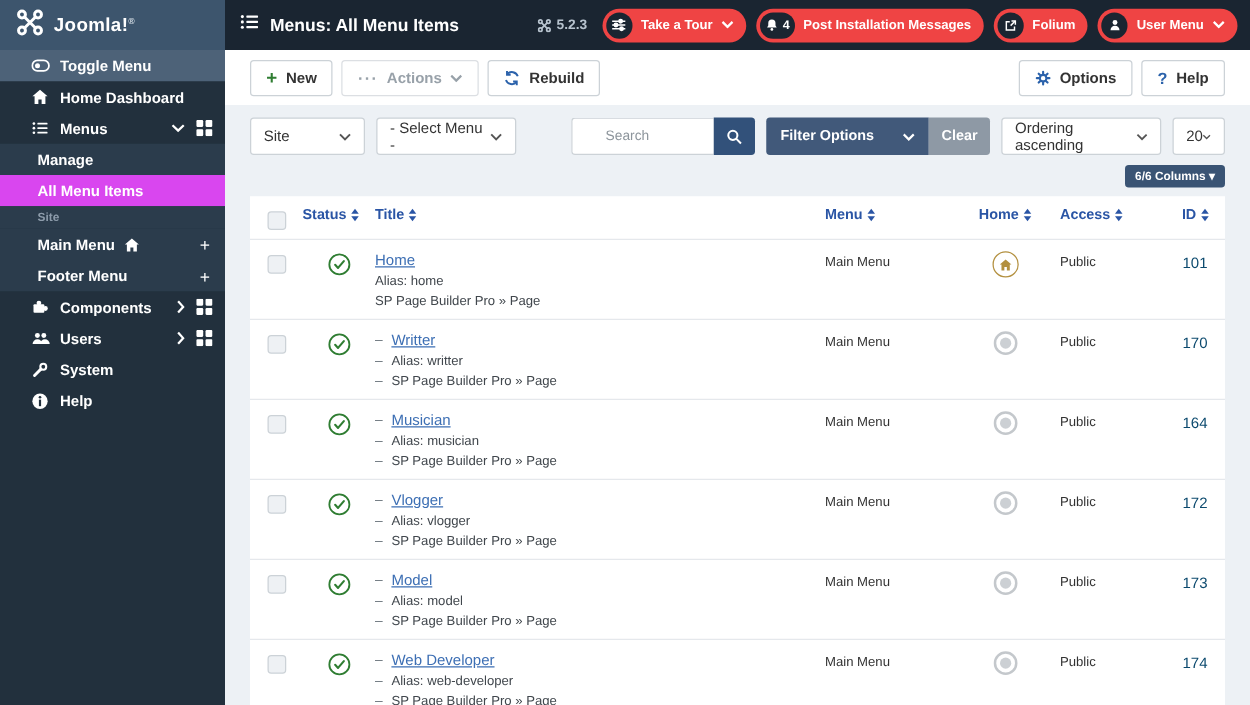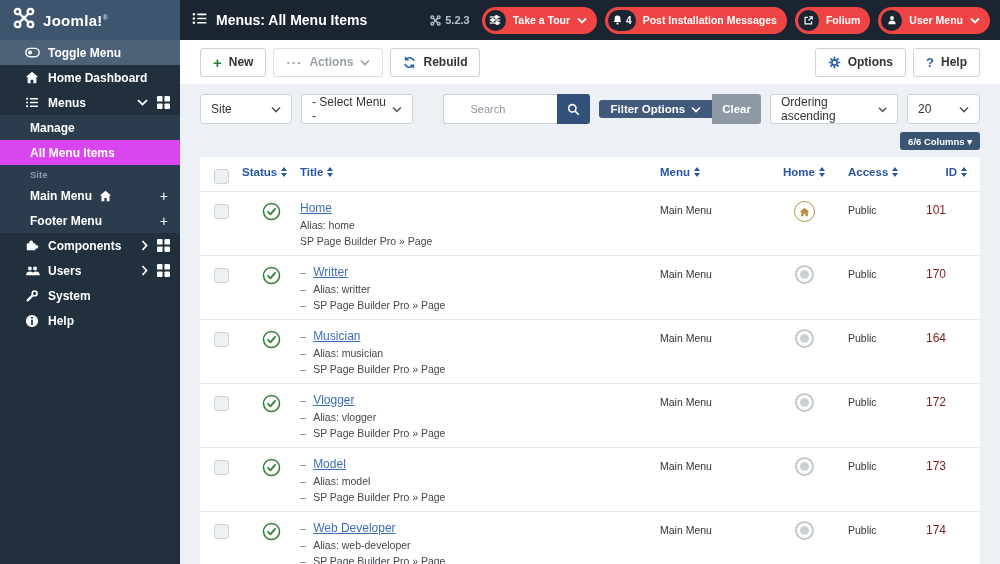--- a/index.html
+++ b/index.html
@@ -47,26 +47,26 @@
   .btn-disabled { color:#98a1a9; border-color:#dcdfe3; }
   .plus-green { color:#2f7d32; font-size:15px; font-weight:700; line-height:1; }
   .ellipsis { color:#98a1a9; font-size:13px; letter-spacing:1px; line-height:1; }
   .qmark { color:#2b62ab; font-weight:700; font-size:13px; }
 
   .filterbar { display:flex; align-items:center; gap:9px; margin:10px 20px 0; }
   .select { display:flex; align-items:center; justify-content:space-between; background:#fff; border:1px solid #ccd2d7; border-radius:3px; height:30px; padding:0 10px; font-size:12px; color:#333; cursor:pointer; }
   .sel-site { width:92px; }
   .sel-menu { width:112px; }
   .sel-order { width:128px; }
-  .sel-count { width:73px; }
+  .sel-count { width:42px; }
   .search-group { display:flex; margin-left:auto; }
   .search-input { width:114px; height:30px; border:1px solid #ccd2d7; border-right:none; border-radius:3px 0 0 3px; padding:0 26px; font-size:11px; color:#333; font-family:inherit; }
   .search-input::placeholder { color:#8d959c; }
   .search-btn { width:33px; height:30px; background:#32517a; border:none; border-radius:0 3px 3px 0; display:flex; align-items:center; justify-content:center; cursor:pointer; }
-  .btn-filteropt { background:#41597a; color:#fff; border:none; height:18px; display:inline-flex; align-items:center; gap:6px; padding:0 11px; border-radius:3px 0 0 3px; font-size:11.5px; font-weight:700; cursor:pointer; font-family:inherit; }
+  .btn-filteropt { background:#41597a; color:#fff; border:none; height:30px; display:inline-flex; align-items:center; gap:23px; padding:0 11px; border-radius:3px 0 0 3px; font-size:11.5px; font-weight:700; cursor:pointer; font-family:inherit; }
   .btn-clear { background:#8e99a5; color:#fff; border:none; height:30px; padding:0 10px; border-radius:0 3px 3px 0; font-size:11.5px; font-weight:700; cursor:pointer; margin-left:-9px; font-family:inherit; }
 
   .columns-row { display:flex; justify-content:flex-end; margin:8px 20px 0; }
   .btn-columns { background:#3a5474; color:#fff; border:none; border-radius:3px; height:18px; padding:0 8px; font-size:9.5px; font-weight:700; cursor:pointer; display:flex; align-items:center; gap:4px; font-family:inherit; }
 
   
   .table { background:#fff; margin:7px 20px 0; flex:1; }
   .tgrid { display:grid; grid-template-columns:42px 58px 1fr 100px 88px 78px 54px; align-items:start; }
   .thead { padding:9px 0 7px; }
   .th { font-size:11.5px; font-weight:700; color:#2a55a5; display:flex; align-items:center; gap:4px; cursor:pointer; }
@@ -79,21 +79,21 @@
   .trow { border-top:1px solid #e5e8ec; padding:9px 0 8px; }
   .c-check { display:flex; justify-content:center; padding-top:3px; }
   .checkbox { width:15px; height:15px; background:#eef1f4; border:1px solid #ccd2d7; border-radius:3px; display:inline-block; cursor:pointer; }
   .c-status { display:flex; justify-content:center; padding-top:1px; cursor:pointer; }
   .t1 { display:flex; align-items:center; }
   .title-link { font-size:12px; color:#3d6fb4; text-decoration:underline; font-weight:400; cursor:pointer; }
   .t2,.t3 { margin-top:4px; font-size:10.5px; color:#41474d; display:flex; align-items:center; }
   .dash { color:#6c757d; margin-right:7px; font-size:11px; }
   .c-menu,.c-access { font-size:10.5px; color:#333; padding-top:3px; }
   .c-home { display:flex; justify-content:center; }
-  .c-id { font-size:12px; color:#7f1d1d; text-align:left; padding-right:14px; padding-top:2px; }
+  .c-id { font-size:12px; color:#0c4a6e; text-align:right; padding-right:14px; padding-top:2px; }
   .home-yes { width:21px; height:21px; border:1.5px solid #b3903f; border-radius:50%; display:none; align-items:center; justify-content:center; cursor:pointer; }
   .home-no { width:19px; height:19px; border:2px solid #c4c8cc; border-radius:50%; display:none; align-items:center; justify-content:center; cursor:pointer; }
   .home-no i { width:9px; height:9px; border-radius:50%; background:#ccd0d4; }
   .is-home .home-yes { display:flex; }
   .not-home .home-no { display:flex; }
 </style>
 </head>
 <body>
 
 <div class="app">

